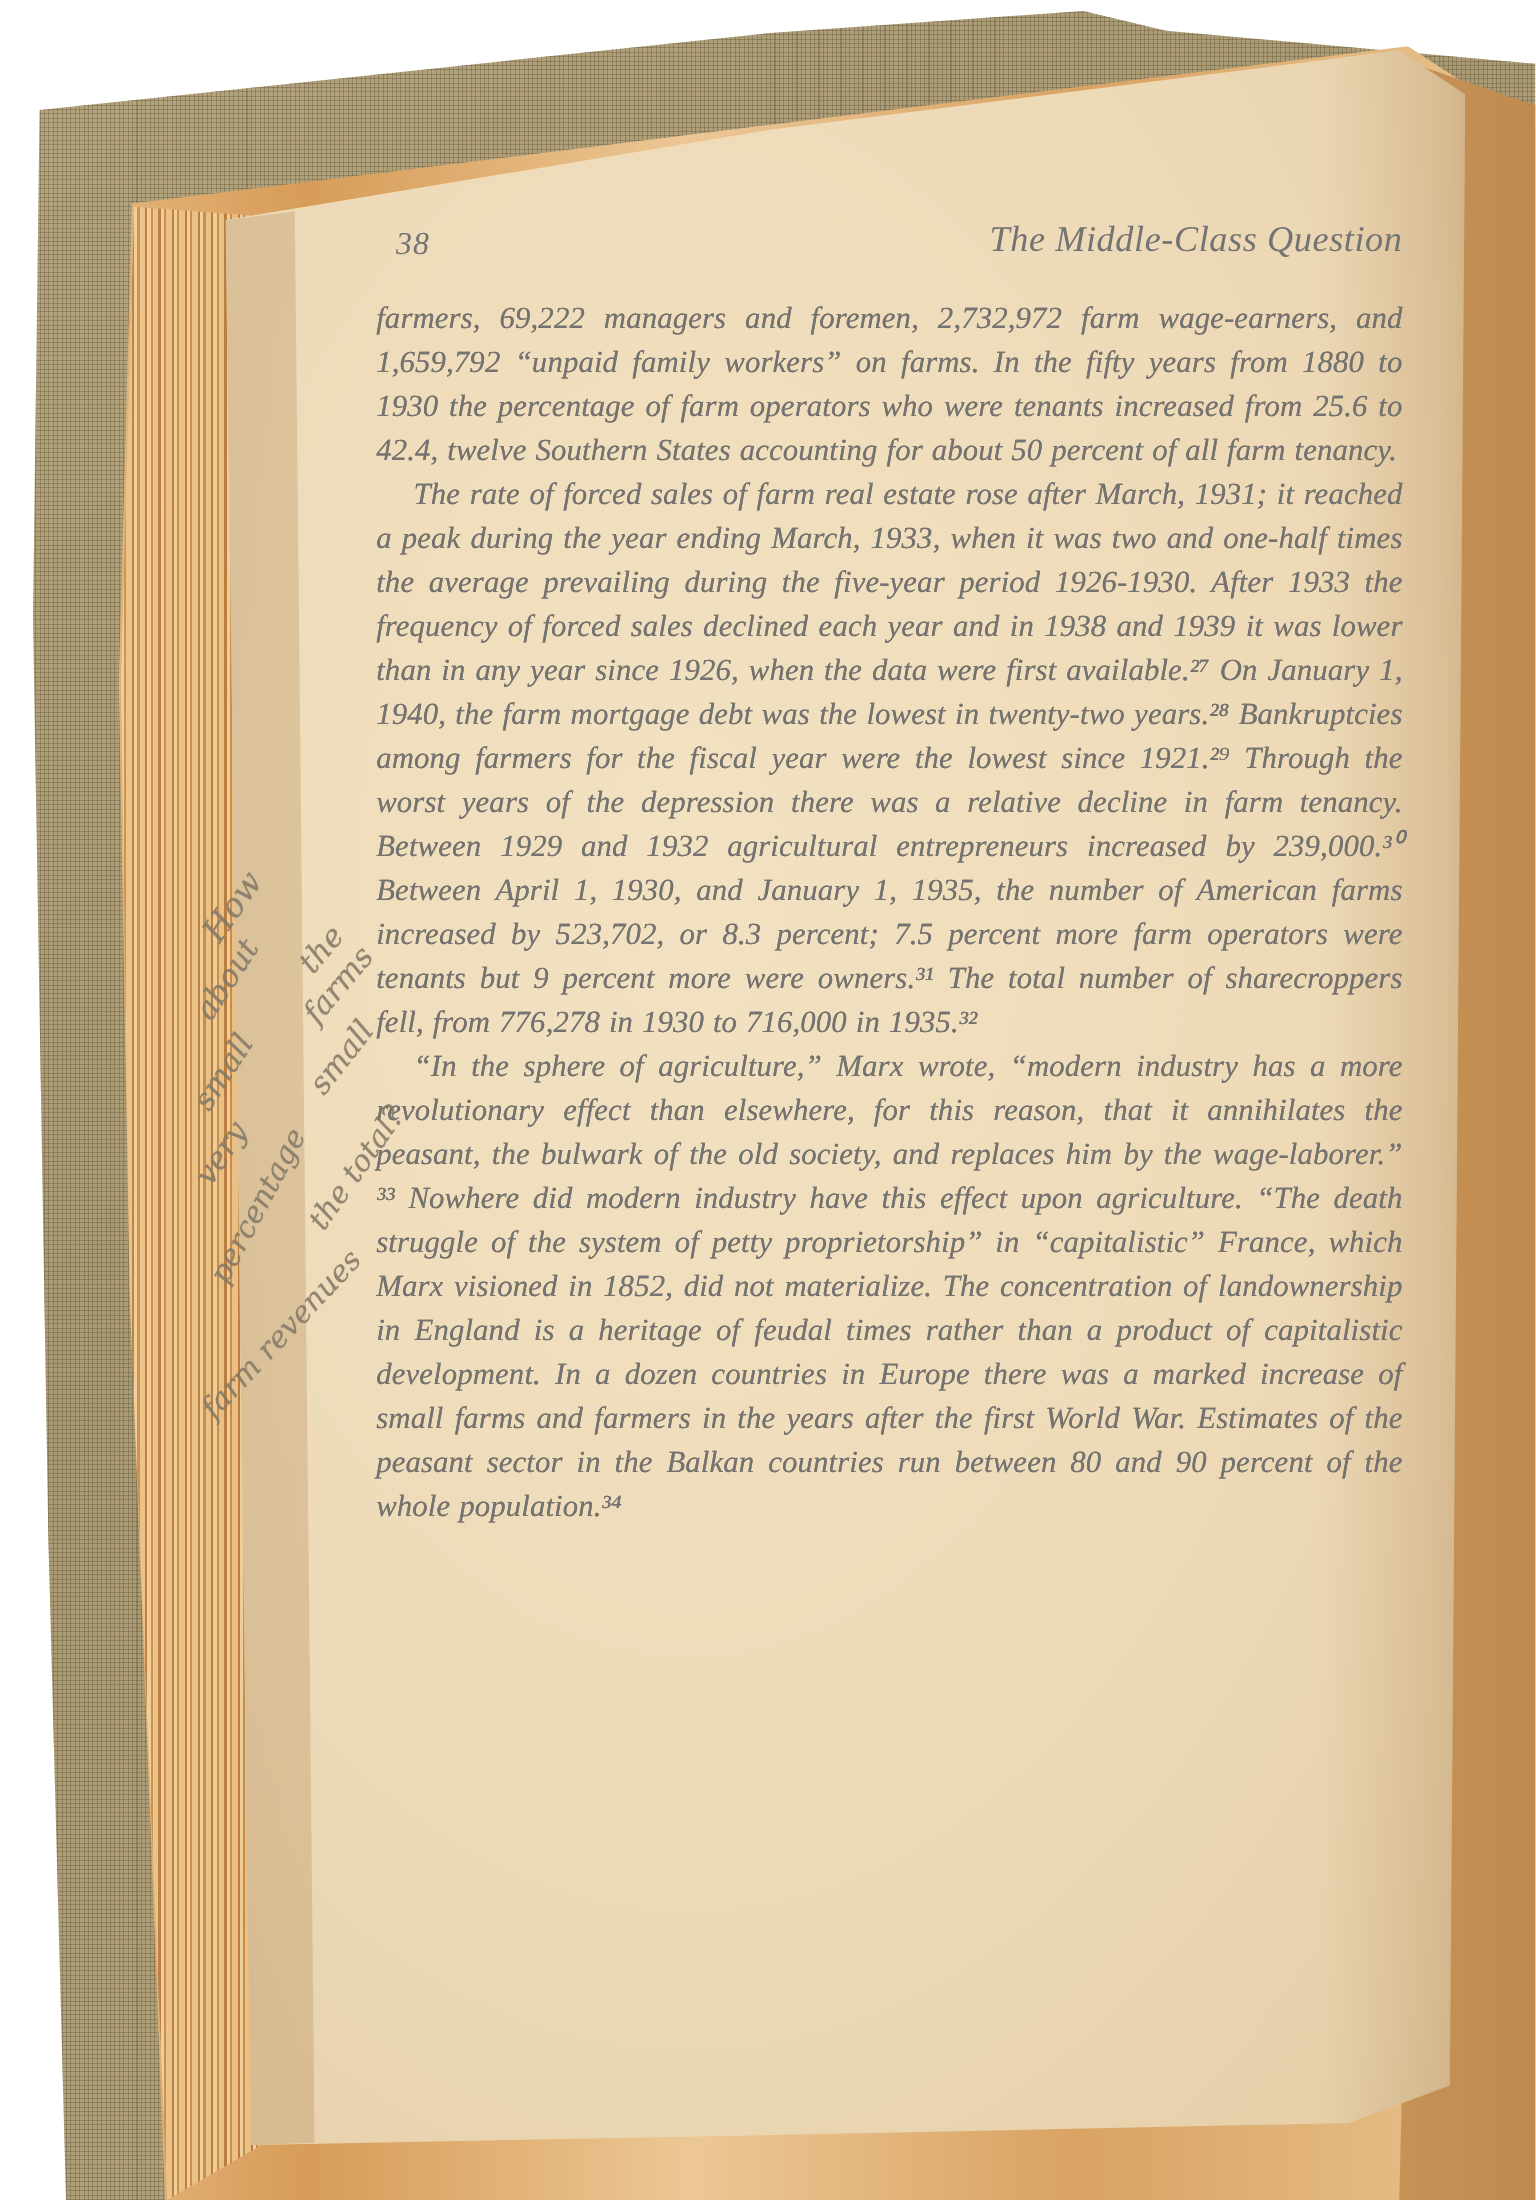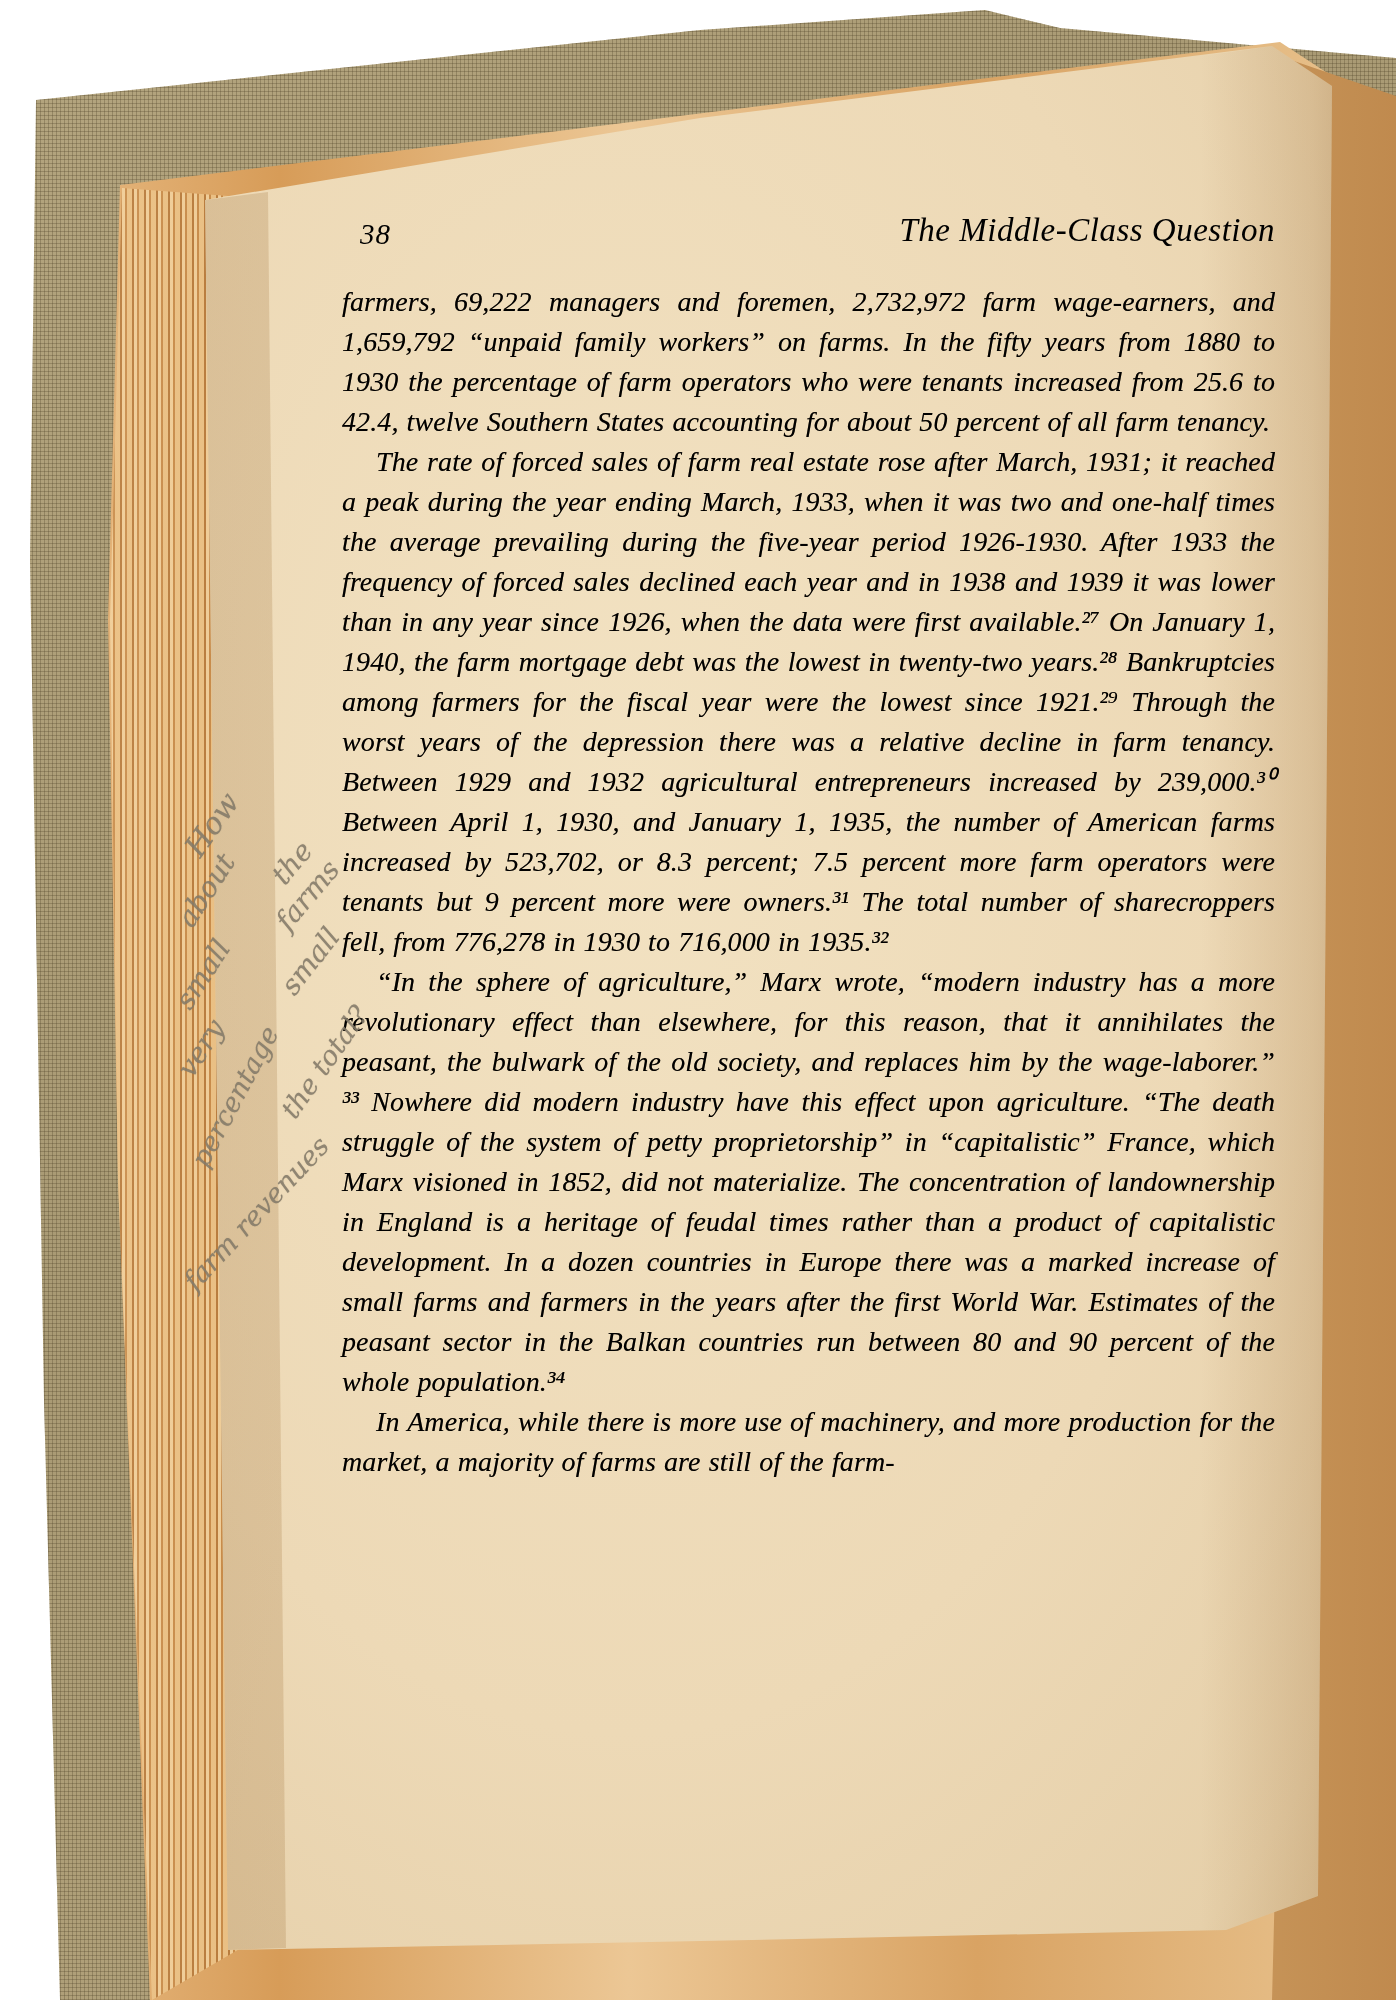--- a/index.html
+++ b/index.html
@@ -51,22 +51,22 @@
                rgba(140,85,25,.18) 94%, rgba(120,66,14,.38) 100%);
     clip-path:polygon(205px 200px, 1272px 46px, 1332px 86px, 1318px 1896px, 1226px 1930px, 228px 1950px);
   }
   .page-left-shade{
     position:absolute;inset:0;
     background:linear-gradient(90deg, rgba(146,96,36,.25) 0%, rgba(0,0,0,0) 100%);
     clip-path:polygon(205px 200px, 268px 192px, 286px 1948px, 228px 1950px);
   }
   
   .text-block{
-    position:absolute;left:342px;top:212px;width:933px;
-    color:#000000;
+    position:absolute;left:342px;top:200px;width:933px;
+    color:#737373;
   }
   .running-head{
     position:relative;height:46px;margin-bottom:24px;
     font-style:italic;
   }
   .folio{
     position:absolute;left:18px;top:6px;font-size:29px;letter-spacing:1px;
   }
   .running-title{
     position:absolute;left:0;right:0;top:0;text-align:right;
@@ -105,21 +105,20 @@
 
 <div class="text-block">
   <div class="running-head">
     <span class="folio">38</span>
     <span class="running-title">The Middle-Class Question</span>
   </div>
   <div class="body-text">
     <p class="no-indent">farmers, 69,222 managers and foremen, 2,732,972 farm wage-earners, and 1,659,792 “unpaid family workers” on farms. In the fifty years from 1880 to 1930 the percentage of farm operators who were tenants increased from 25.6 to 42.4, twelve Southern States accounting for about 50 percent of all farm tenancy.</p>
     <p>The rate of forced sales of farm real estate rose after March, 1931; it reached a peak during the year ending March, 1933, when it was two and one-half times the average prevailing during the five-year period 1926-1930. After 1933 the frequency of forced sales declined each year and in 1938 and 1939 it was lower than in any year since 1926, when the data were first available.²⁷ On January 1, 1940, the farm mortgage debt was the lowest in twenty-two years.²⁸ Bankruptcies among farmers for the fiscal year were the lowest since 1921.²⁹ Through the worst years of the depression there was a relative decline in farm tenancy. Between 1929 and 1932 agricultural entrepreneurs increased by 239,000.³⁰ Between April 1, 1930, and January 1, 1935, the number of American farms increased by 523,702, or 8.3 percent; 7.5 percent more farm operators were tenants but 9 percent more were owners.³¹ The total number of sharecroppers fell, from 776,278 in 1930 to 716,000 in 1935.³²</p>
     <p>“In the sphere of agriculture,” Marx wrote, “modern industry has a more revolutionary effect than elsewhere, for this reason, that it annihilates the peasant, the bulwark of the old society, and replaces him by the wage-laborer.” ³³ Nowhere did modern industry have this effect upon agriculture. “The death struggle of the system of petty proprietorship” in “capitalistic” France, which Marx visioned in 1852, did not materialize. The concentration of landownership in England is a heritage of feudal times rather than a product of capitalistic development. In a dozen countries in Europe there was a marked increase of small farms and farmers in the years after the first World War. Estimates of the peasant sector in the Balkan countries run between 80 and 90 percent of the whole population.³⁴</p>
-    <p>In America, while there is more use of machinery, and more production for the market, a majority of farms are still of the farm-</p>
   </div>
 </div>
 
 <div class="marginalia">
     <span class="frag" style="left: 206px; top: 828px; font-size: 30px; transform: rotate(-55deg);">How</span>
     <span class="frag" style="left: 290px; top: 858px; font-size: 28px; transform: rotate(-50deg);">the</span>
     <span class="frag" style="left: 198px; top: 900px; font-size: 28px; transform: rotate(-57deg);">about</span>
     <span class="frag" style="left: 294px; top: 904px; font-size: 28px; transform: rotate(-50deg);">farms</span>
     <span class="frag" style="left: 196px; top: 982px; font-size: 28px; transform: rotate(-57deg);">small</span>
     <span class="frag" style="left: 300px; top: 968px; font-size: 28px; transform: rotate(-52deg);">small</span>

